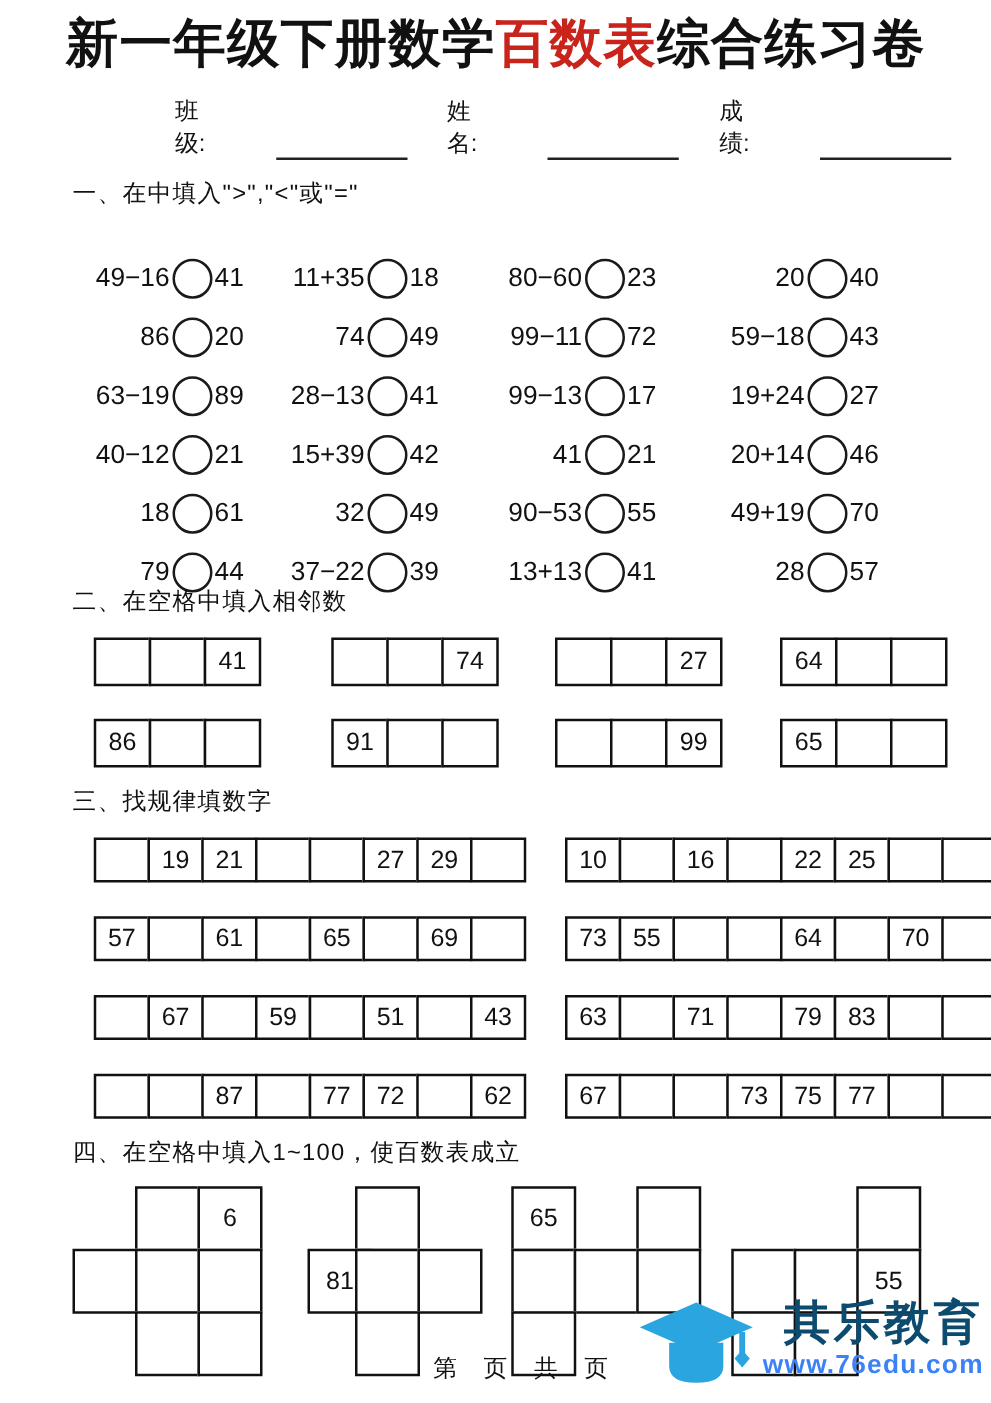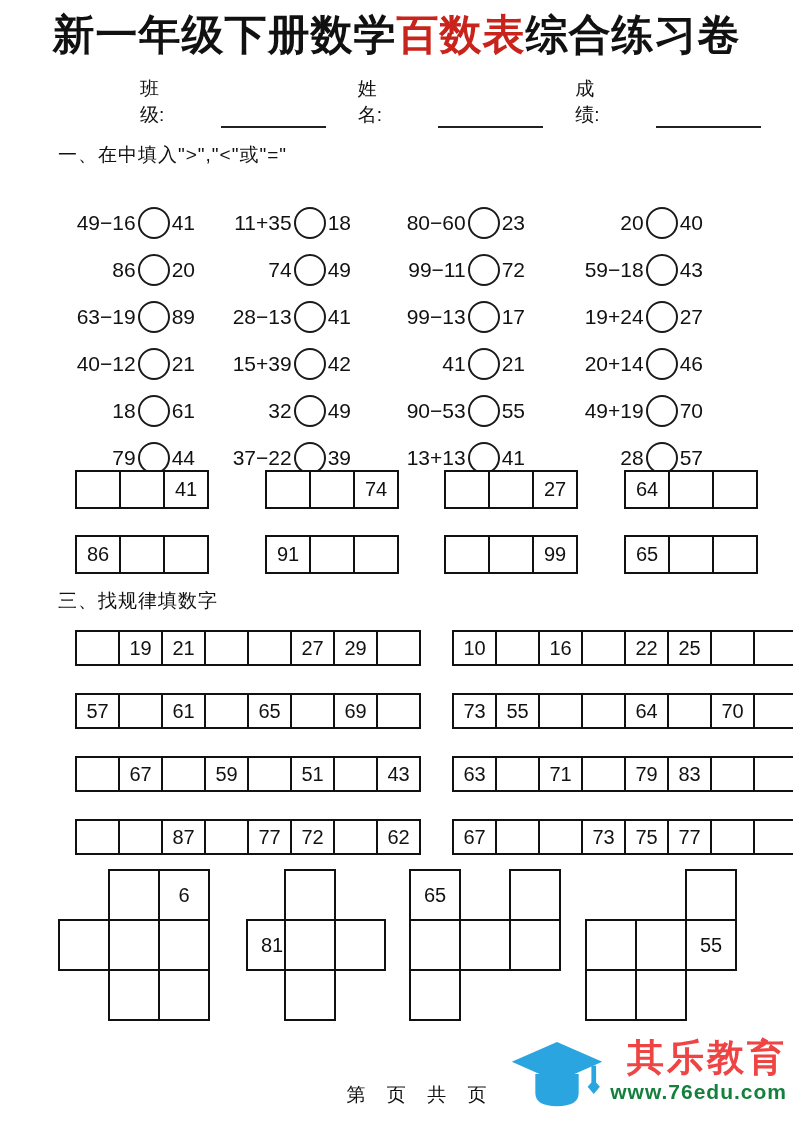--- a/index.html
+++ b/index.html
@@ -206,20 +206,21 @@
           <span>41</span>
         </div>
         <div class="cmp-cell">
           <span>28</span>
           <span class="circle"></span>
           <span>57</span>
         </div>
       </div>
     </div>
 
+  <div class="sec-head">二、在空格中填入相邻数</div>
   <div class="s2-rows">
       <div class="grid-row s2-row">
         <div class="num-grid">
           <div class="grid-cell"></div>
           <div class="grid-cell"></div>
           <div class="grid-cell">41</div>
         </div>
         <div class="num-grid">
           <div class="grid-cell"></div>
           <div class="grid-cell"></div>
@@ -345,20 +346,21 @@
           <div class="grid-cell"></div>
           <div class="grid-cell">73</div>
           <div class="grid-cell">75</div>
           <div class="grid-cell">77</div>
           <div class="grid-cell"></div>
           <div class="grid-cell"></div>
         </div>
       </div>
     </div>
 
+  <div class="sec-head">四、在空格中填入1~100，使百数表成立</div>
   <div class="shapes-row">
       <div class="shape" style="left: 58px;">
         <div class="shape-cell" style="left: 50px; top: 0px;"></div>
         <div class="shape-cell" style="left: 100px; top: 0px;">6</div>
         <div class="shape-cell" style="left: 0px; top: 50px;"></div>
         <div class="shape-cell" style="left: 50px; top: 50px;"></div>
         <div class="shape-cell" style="left: 100px; top: 50px;"></div>
         <div class="shape-cell" style="left: 50px; top: 100px;"></div>
         <div class="shape-cell" style="left: 100px; top: 100px;"></div>
       </div>
@@ -392,18 +394,18 @@
   <div class="logo">
     <span>
       <svg viewBox="0 0 104 80" width="98" height="76" aria-hidden="true">
         <polygon class="cap-fill" points="52,4 100,25 52,46 4,25" fill="#2aa5df"></polygon>
         <path class="cap-fill" d="M29 38 L75 38 L75 58 Q75 72 52 72 Q29 72 29 58 Z" fill="#2aa5df"></path>
         <path class="cap-stroke" d="M91 29 L91 47" stroke-width="5" fill="none" stroke="#2aa5df"></path>
         <polygon class="cap-fill" points="91,44 97.5,51.5 91,59 84.5,51.5" fill="#2aa5df"></polygon>
       </svg>
     </span>
     <div class="logo-text">
-      <div class="brand" style="color: #ef4444;">其乐教育</div>
-      <div class="site-url" style="color: #15803d; text-align: right;">www.76edu.com</div>
+      <div class="brand" style="color: #0c4a6e;">其乐教育</div>
+      <div class="site-url" style="color: #3b82f6; text-align: right;">www.76edu.com</div>
     </div>
   </div>
 
 </div>
 
 </body></html>

